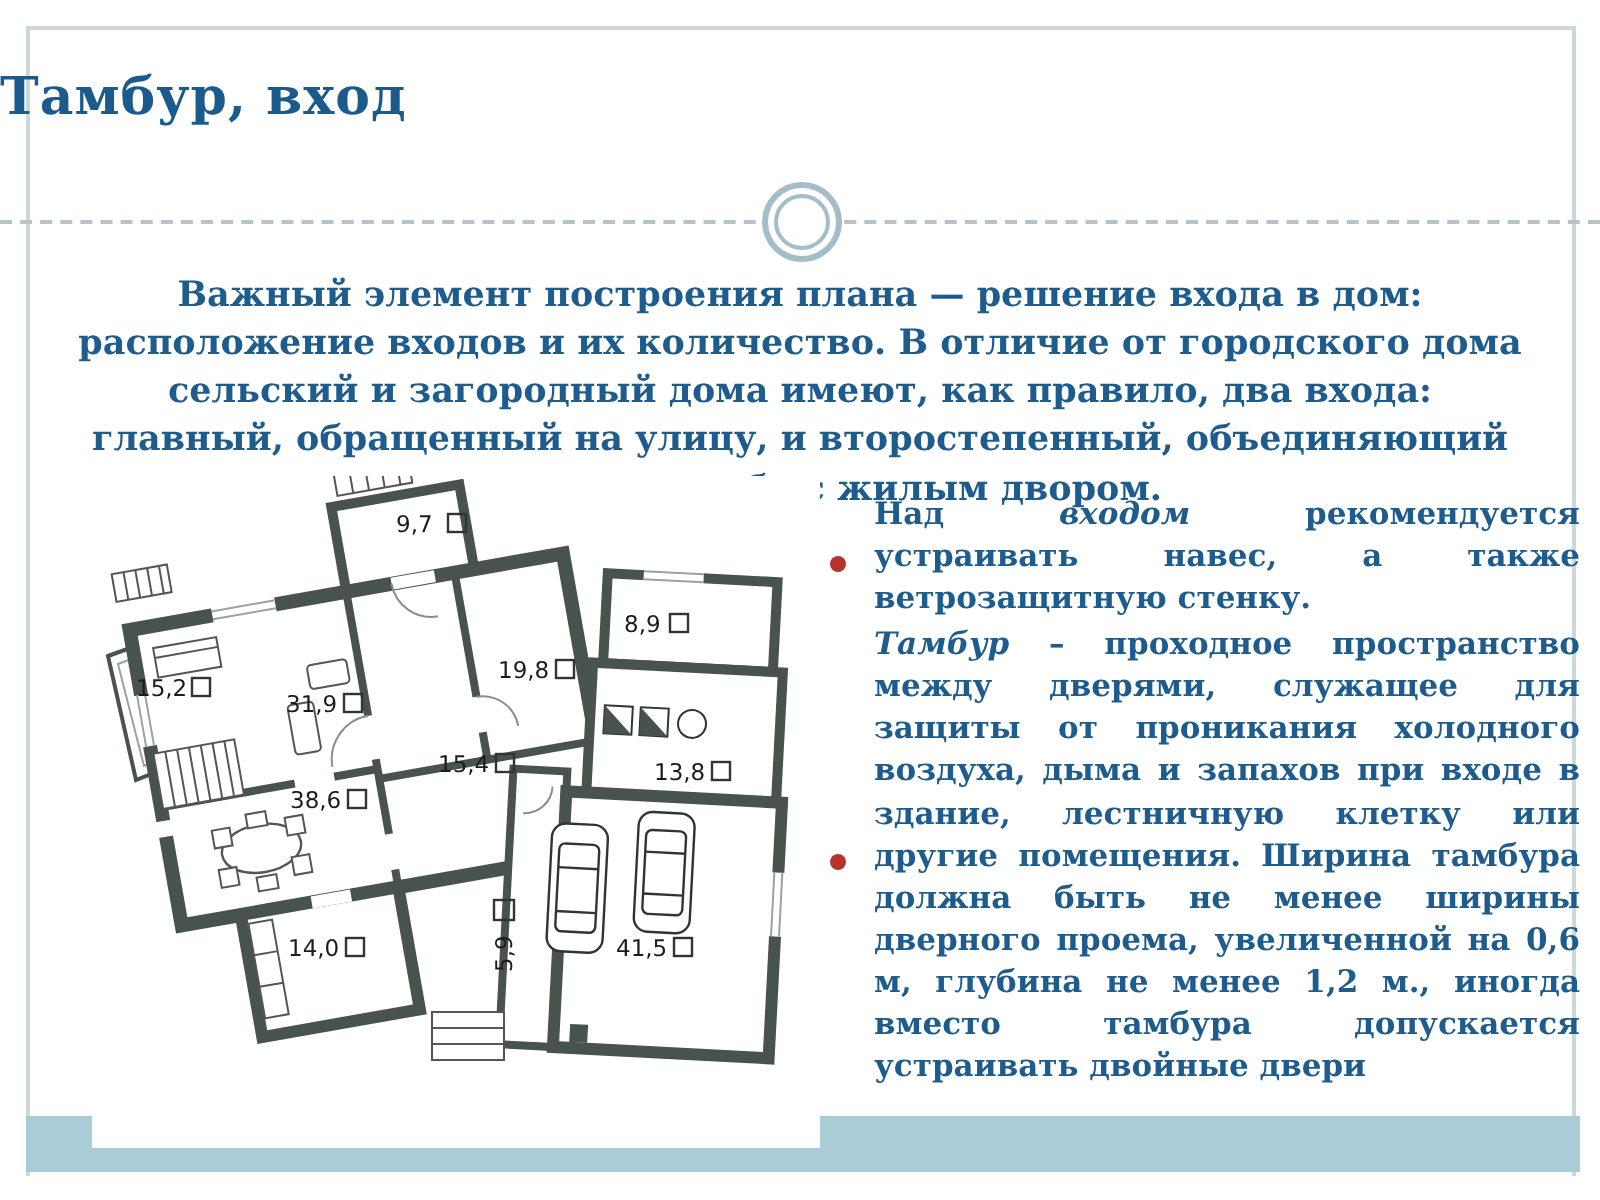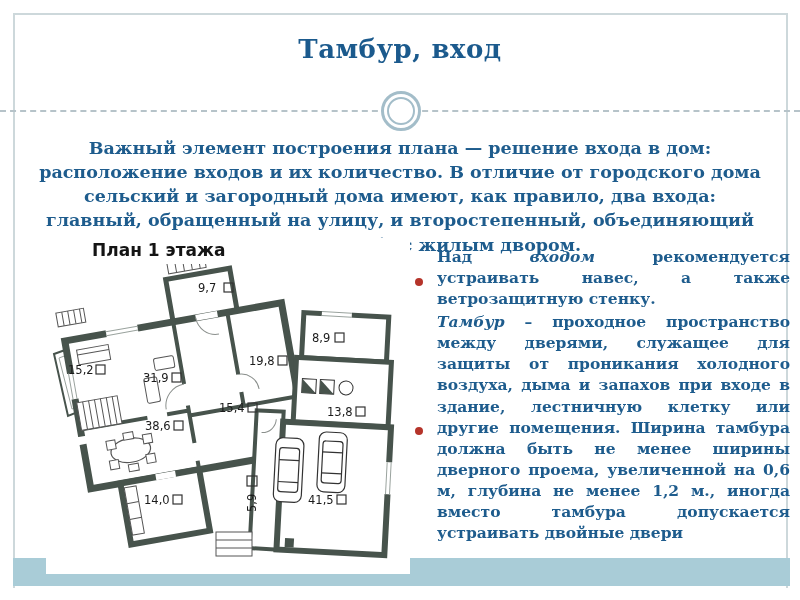--- a/index.html
+++ b/index.html
@@ -7,21 +7,21 @@
     position:relative;width:800px;height:600px;background:#ffffff;
     font-family:"DejaVu Serif", serif;overflow:hidden;
   }
   
   .frame{
     position:absolute;left:13px;top:13px;right:12px;bottom:12px;
     border:2px solid #cdd8db;border-bottom:none;pointer-events:none;z-index:0;
   }
   
   .title{
-    position:absolute;top:34px;left:0;width:100%;text-align:center;
+    position:absolute;top:34px;left:0;width:100%;
     font-size:26px;font-weight:bold;color:#1b5a8d;letter-spacing:.5px;z-index:2;
   }
   
   .divider{position:absolute;top:110px;left:0;width:100%;border-top:2px dashed #b6c3c9;z-index:1;}
   .ornament{
     position:absolute;top:91px;left:381px;width:34px;height:34px;border-radius:50%;
     border:3px solid #a3bdc9;background:#fff;z-index:2;
   }
   .ornament::before{
     content:"";position:absolute;inset:3px;border-radius:50%;border:2px solid #a3bdc9;background:#fff;
@@ -65,21 +65,20 @@
   <div class="title">Тамбур, вход</div>
 
   <div class="divider"></div>
   <div class="ornament"></div>
 
   <div class="intro">Важный элемент построения плана — решение входа в дом: расположение входов и их количество. В отличие от городского дома сельский и загородный дома имеют, как правило, два входа: главный, обращенный на улицу, и второстепенный, объединяющий дом с садом либо с жилым двором.</div>
 
   <div class="band"></div>
 
   <div class="plan">
-    <p class="plan-caption">План 1 этажа</p>
 
     <svg width="364" height="310" viewBox="0 0 364 310">
 
       <g>
         <polygon points="8,90 58,72 72,132 22,152" fill="#ffffff" stroke="#47534c" stroke-width="2"></polygon>
         <polygon points="13,94 56,78 68,128 26,145" fill="none" stroke="#9aa39e" stroke-width="1"></polygon>
       </g>
 
       <g transform="rotate(-10 150 130)">
 

